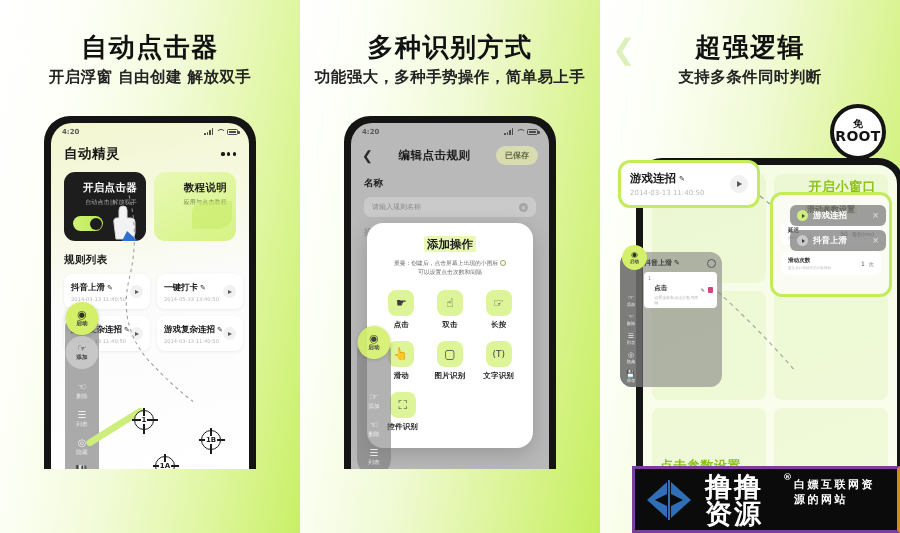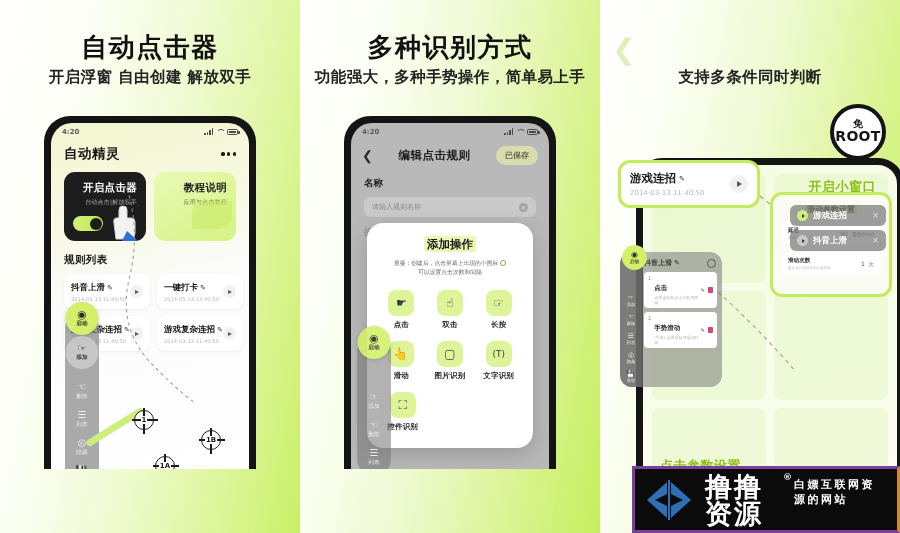--- a/index.html
+++ b/index.html
@@ -566,20 +566,21 @@
             <span class="flab">列表</span>
           </div>
         </div>
 
       </div>
     </div>
   </div>
 
   <div class="panel p3">
     <div class="chevron">❮</div>
+    <div class="head-title">超强逻辑</div>
     <div class="head-sub">支持多条件同时判断</div>
 
     <div class="p3frame">
       <div class="p3grid">
         <div></div>
           <div></div>
           <div></div>
           <div></div>
           <div></div>
           <div></div>
@@ -665,33 +666,20 @@
             <span class="nm">点击</span>
             <div class="ds">设置坐标和点击次数与间隔</div>
           </span>
         </div>
         <div class="ir">
             <span class="e">✎</span>
             <span class="t"></span>
           </div>
       </div>
 
-      <div class="p3item">
-        <div class="il">
-          <span class="num">2</span>
-          <span>
-            <span class="nm">手势滑动</span>
-            <div class="ds">(手势) 设置坐标与滑动时间</div>
-          </span>
-        </div>
-        <div class="ir">
-            <span class="e">✎</span>
-            <span class="t"></span>
-          </div>
-      </div>
     </div>
 
     <svg class="dashpath" viewBox="0 0 300 533" style="z-index:4;">
       <path d="M160 196 Q182 214 196 226" fill="none" stroke="#9a9a9a" stroke-width="1.2" stroke-dasharray="4 4"></path>
       <path d="M118 292 Q160 330 196 372" fill="none" stroke="#a6a6a6" stroke-width="1.2" stroke-dasharray="4 4"></path>
     </svg>
 
     <div class="paramcard">
       <div class="pt"><span>滑动参数设置</span></div>
       <div class="prow">

